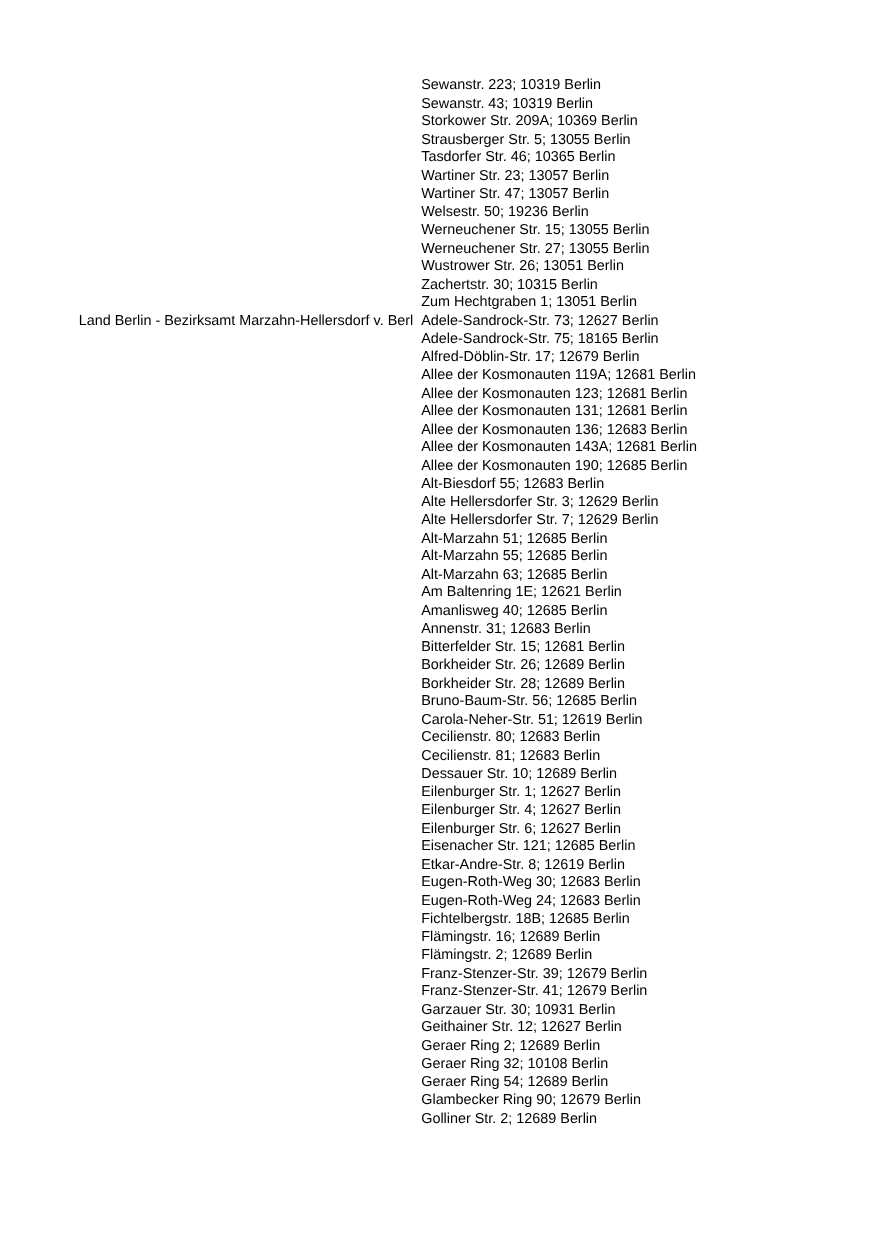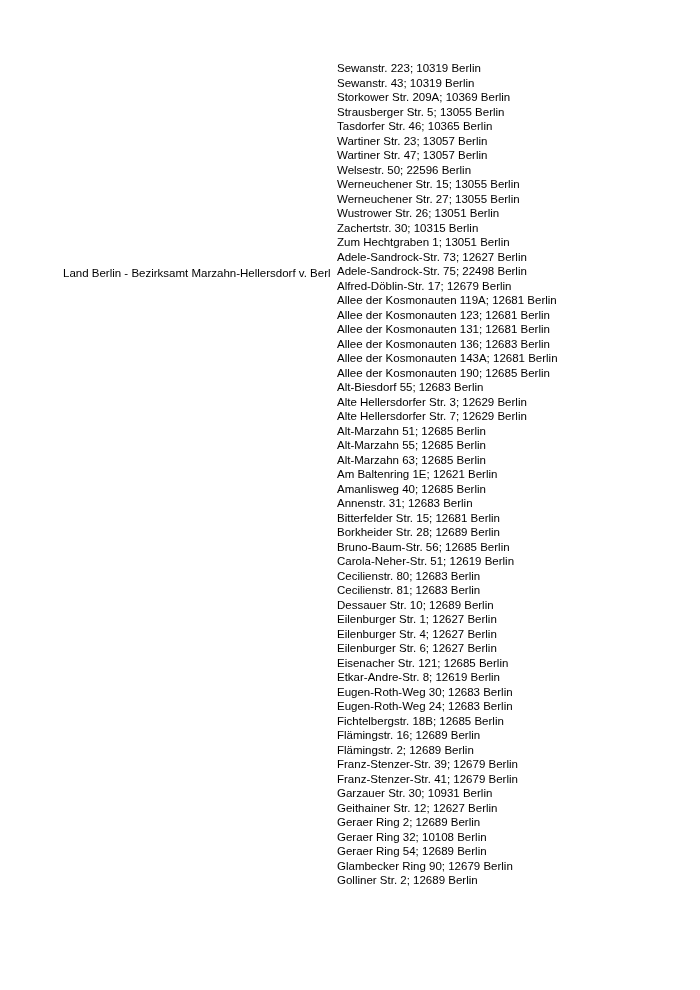--- a/index.html
+++ b/index.html
@@ -28,21 +28,20 @@
     display: flex;
     align-items: flex-start;
   }
   .owner-cell {
     box-sizing: border-box;
     width: 337px;
     padding-left: 63px;
     overflow: hidden;
     white-space: nowrap;
     flex: 0 0 337px;
-    margin-top: 16px;
   }
   .address-list {
     flex: 1 1 auto;
     min-width: 0;
   }
   .address-line {
     white-space: nowrap;
   }
 </style>
 </head>
@@ -53,51 +52,52 @@
   <div class="group-row">
     <div class="owner-cell"></div>
     <div class="address-list">
           <div class="address-line">Sewanstr. 223; 10319 Berlin</div>
           <div class="address-line">Sewanstr. 43; 10319 Berlin</div>
           <div class="address-line">Storkower Str. 209A; 10369 Berlin</div>
           <div class="address-line">Strausberger Str. 5; 13055 Berlin</div>
           <div class="address-line">Tasdorfer Str. 46; 10365 Berlin</div>
           <div class="address-line">Wartiner Str. 23; 13057 Berlin</div>
           <div class="address-line">Wartiner Str. 47; 13057 Berlin</div>
-          <div class="address-line">Welsestr. 50; 22596 Berlin</div>
+          <div class="address-line">Welsestr. 50; 19236 Berlin</div>
           <div class="address-line">Werneuchener Str. 15; 13055 Berlin</div>
           <div class="address-line">Werneuchener Str. 27; 13055 Berlin</div>
           <div class="address-line">Wustrower Str. 26; 13051 Berlin</div>
           <div class="address-line">Zachertstr. 30; 10315 Berlin</div>
           <div class="address-line">Zum Hechtgraben 1; 13051 Berlin</div>
         </div>
   </div>
 
   <div class="group-row">
     <div class="owner-cell">Land Berlin - Bezirksamt Marzahn-Hellersdorf v. Berl</div>
     <div class="address-list">
           <div class="address-line">Adele-Sandrock-Str. 73; 12627 Berlin</div>
-          <div class="address-line">Adele-Sandrock-Str. 75; 22498 Berlin</div>
+          <div class="address-line">Adele-Sandrock-Str. 75; 18165 Berlin</div>
           <div class="address-line">Alfred-Döblin-Str. 17; 12679 Berlin</div>
           <div class="address-line">Allee der Kosmonauten 119A; 12681 Berlin</div>
           <div class="address-line">Allee der Kosmonauten 123; 12681 Berlin</div>
           <div class="address-line">Allee der Kosmonauten 131; 12681 Berlin</div>
           <div class="address-line">Allee der Kosmonauten 136; 12683 Berlin</div>
           <div class="address-line">Allee der Kosmonauten 143A; 12681 Berlin</div>
           <div class="address-line">Allee der Kosmonauten 190; 12685 Berlin</div>
           <div class="address-line">Alt-Biesdorf 55; 12683 Berlin</div>
           <div class="address-line">Alte Hellersdorfer Str. 3; 12629 Berlin</div>
           <div class="address-line">Alte Hellersdorfer Str. 7; 12629 Berlin</div>
           <div class="address-line">Alt-Marzahn 51; 12685 Berlin</div>
           <div class="address-line">Alt-Marzahn 55; 12685 Berlin</div>
           <div class="address-line">Alt-Marzahn 63; 12685 Berlin</div>
           <div class="address-line">Am Baltenring 1E; 12621 Berlin</div>
           <div class="address-line">Amanlisweg 40; 12685 Berlin</div>
           <div class="address-line">Annenstr. 31; 12683 Berlin</div>
           <div class="address-line">Bitterfelder Str. 15; 12681 Berlin</div>
+          <div class="address-line">Borkheider Str. 26; 12689 Berlin</div>
           <div class="address-line">Borkheider Str. 28; 12689 Berlin</div>
           <div class="address-line">Bruno-Baum-Str. 56; 12685 Berlin</div>
           <div class="address-line">Carola-Neher-Str. 51; 12619 Berlin</div>
           <div class="address-line">Cecilienstr. 80; 12683 Berlin</div>
           <div class="address-line">Cecilienstr. 81; 12683 Berlin</div>
           <div class="address-line">Dessauer Str. 10; 12689 Berlin</div>
           <div class="address-line">Eilenburger Str. 1; 12627 Berlin</div>
           <div class="address-line">Eilenburger Str. 4; 12627 Berlin</div>
           <div class="address-line">Eilenburger Str. 6; 12627 Berlin</div>
           <div class="address-line">Eisenacher Str. 121; 12685 Berlin</div>

